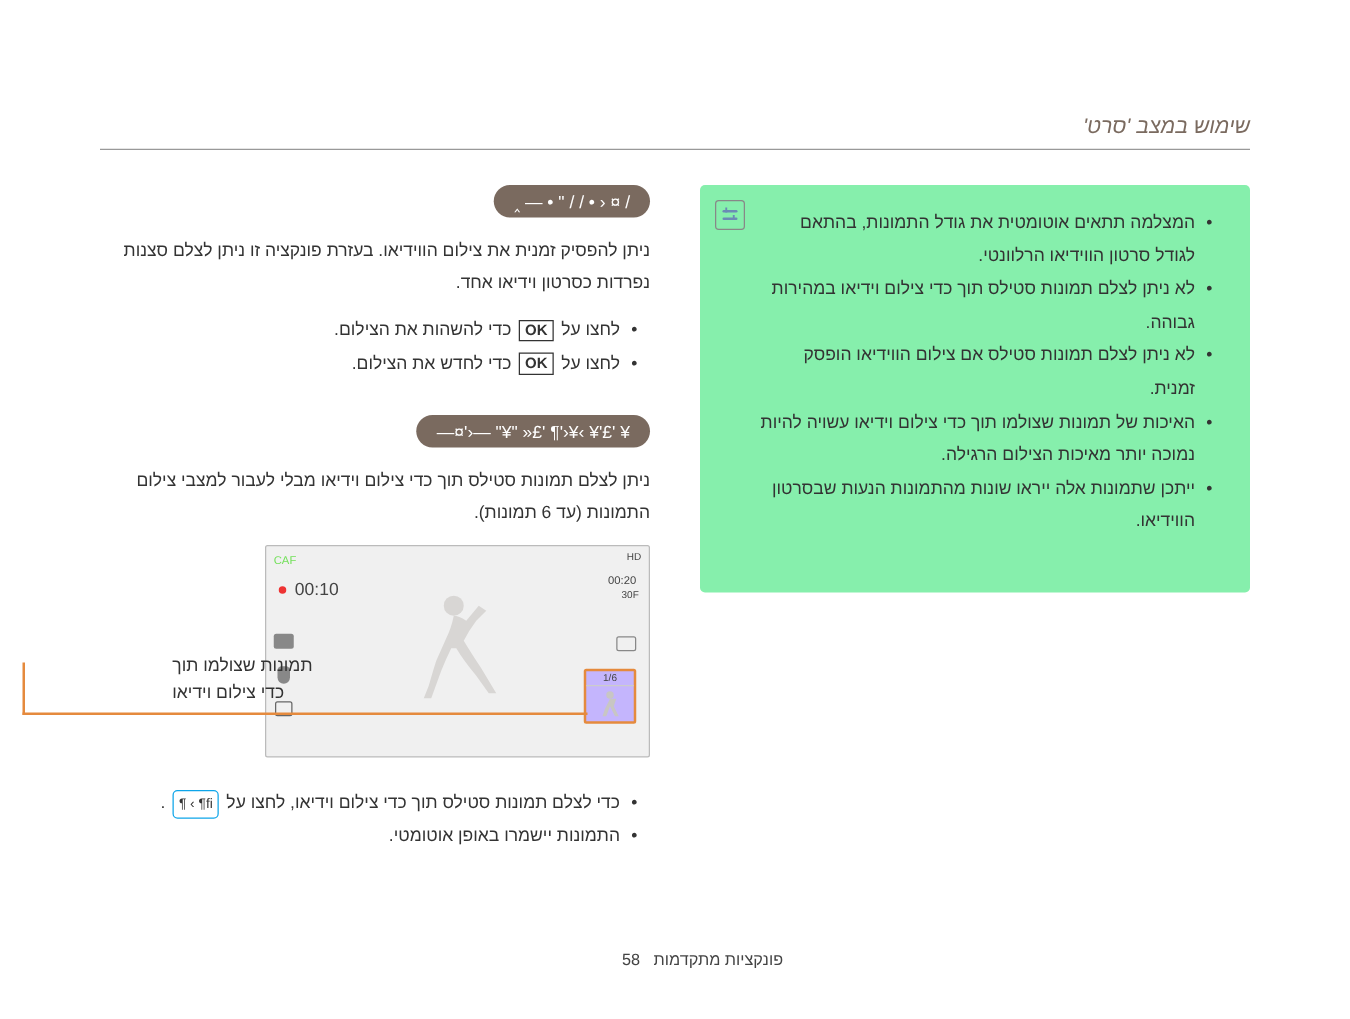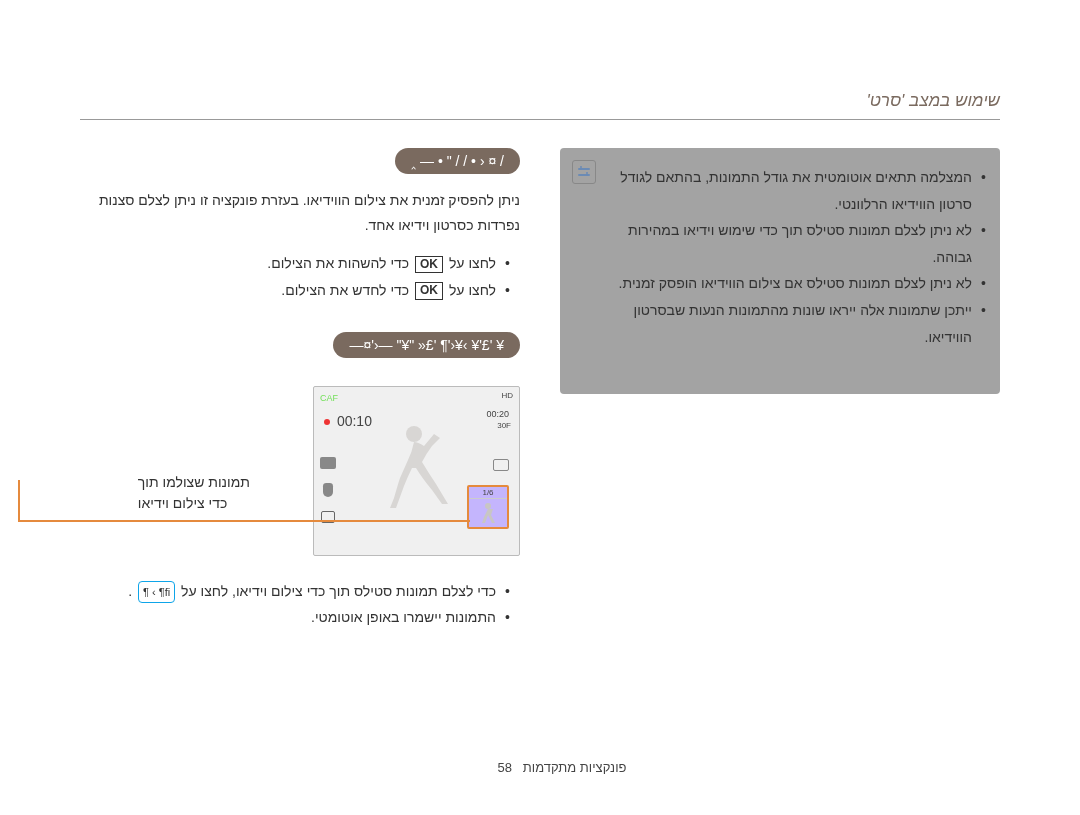--- a/index.html
+++ b/index.html
@@ -77,21 +77,21 @@
     vertical-align: middle;
     margin: 0 2px;
     direction: ltr;
   }
   .screenshot-area {
     position: relative;
     width: 260px;
     margin: 14px 0 4px auto;
   }
   .viewfinder {
-    width: 207px;
+    width: 308px;
     height: 170px;
     background: #f0f0f0;
     border: 1px solid #bbb;
     border-radius: 2px;
     position: relative;
     overflow: hidden;
   }
   .vf-top-left {
     position: absolute;
     top: 6px;
@@ -221,23 +221,23 @@
   }
   .pill-small {
     display: inline-block;
     border: 1px solid #0ea5e9;
     border-radius: 4px;
     padding: 0 4px;
     font-size: 11px;
     margin: 0 2px;
   }
   .note-box {
-    background: #a3a3a3;
+    background: #86efac;
     border-radius: 4px;
-    padding: 16px 4px 16px 46px;
+    padding: 16px 20px 16px 46px;
     position: relative;
   }
   .note-badge {
     position: absolute;
     top: 12px;
     left: 12px;
     width: 24px; height: 24px;
     border: 1px solid #888;
     border-radius: 3px;
     display: flex;
@@ -275,20 +275,21 @@
           <span> כדי להשהות את הצילום.</span>
         </li>
         <li>
           <span>לחצו על </span>
           <span class="ok-box">OK</span>
           <span> כדי לחדש את הצילום.</span>
         </li>
       </ul>
 
       <div class="section-pill">¥   '£'¥   ›¥‹'¶  '£«  "¥"  —‹'¤—</div>
+      <p class="para">ניתן לצלם תמונות סטילס תוך כדי צילום וידיאו מבלי לעבור למצבי צילום התמונות (עד 6 תמונות).</p>
 
       <div class="screenshot-area">
         <div class="viewfinder">
           <div class="vf-top-left">CAF</div>
           <div class="vf-top-right">HD</div>
           <div class="vf-timer-left">
             <span class="rec-dot"></span>
             <span>00:10</span>
           </div>
           <div class="vf-timer-right">00:20</div>
@@ -341,22 +342,23 @@
       <div class="note-box">
         <div class="note-badge">
           <svg width="16" height="16" viewBox="0 0 16 16">
             <rect x="2" y="4" width="12" height="2" rx="1" fill="#6b8bb5"></rect>
             <rect x="2" y="10" width="12" height="2" rx="1" fill="#6b8bb5"></rect>
             <path d="M5 2 L5 6 M11 8 L11 12" stroke="#6b8bb5" stroke-width="1.5"></path>
           </svg>
         </div>
         <ul class="bullets">
           <li>המצלמה תתאים אוטומטית את גודל התמונות, בהתאם לגודל סרטון הווידיאו הרלוונטי.</li>
-          <li>לא ניתן לצלם תמונות סטילס תוך כדי שימוש וידיאו במהירות גבוהה.</li>
+          <li>לא ניתן לצלם תמונות סטילס תוך כדי צילום וידיאו במהירות גבוהה.</li>
           <li>לא ניתן לצלם תמונות סטילס אם צילום הווידיאו הופסק זמנית.</li>
+          <li>האיכות של תמונות שצולמו תוך כדי צילום וידיאו עשויה להיות נמוכה יותר מאיכות הצילום הרגילה.</li>
           <li>ייתכן שתמונות אלה ייראו שונות מהתמונות הנעות שבסרטון הווידיאו.</li>
         </ul>
       </div>
     </div>
 
   </div>
 </div>
 
 <div class="footer">
   <span>פונקציות מתקדמות</span>

